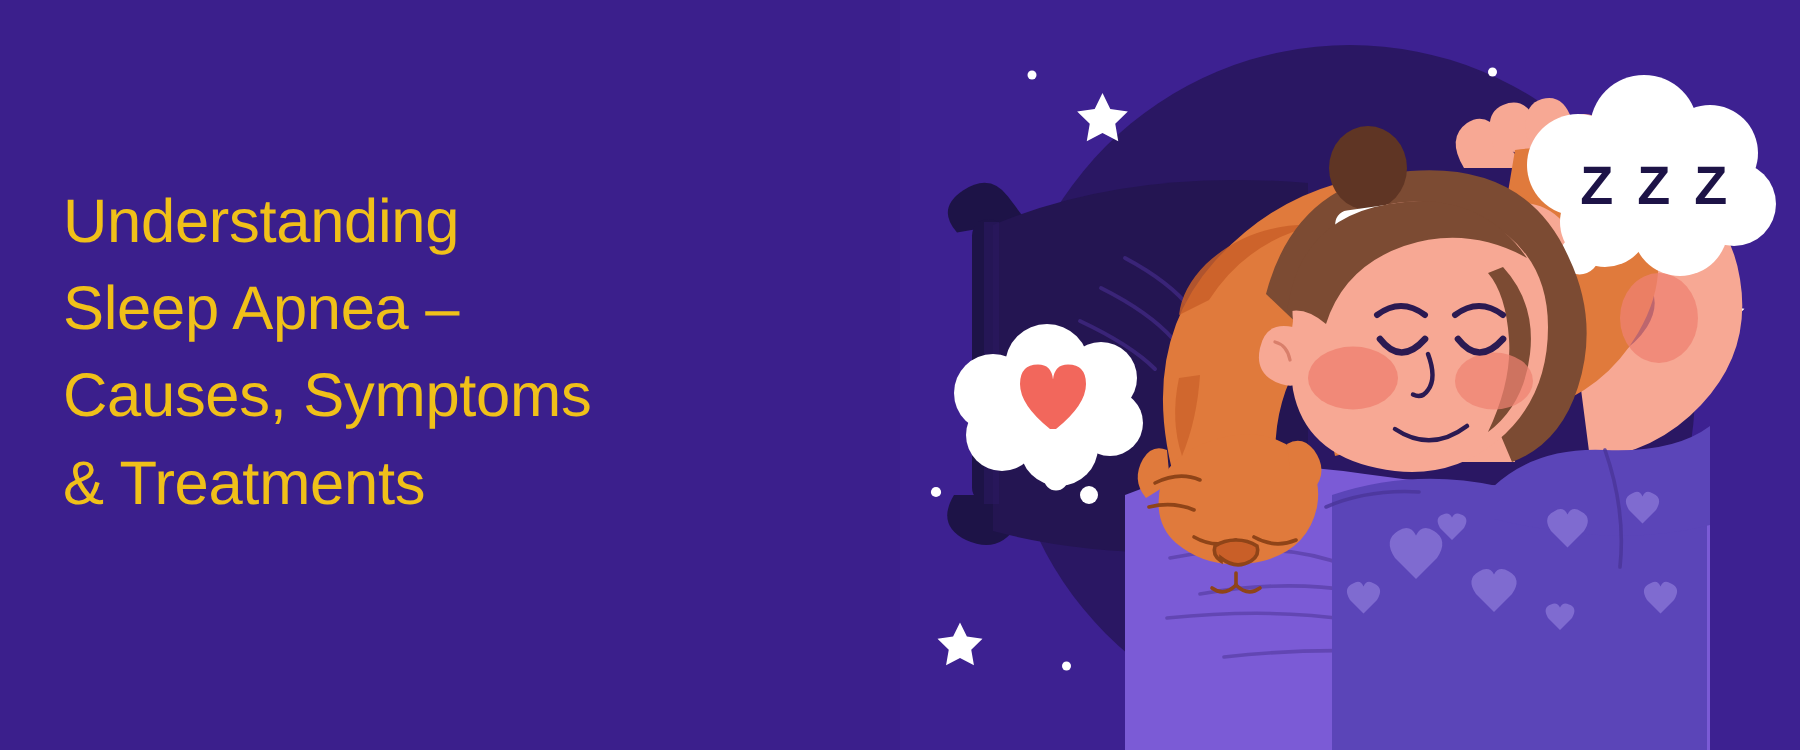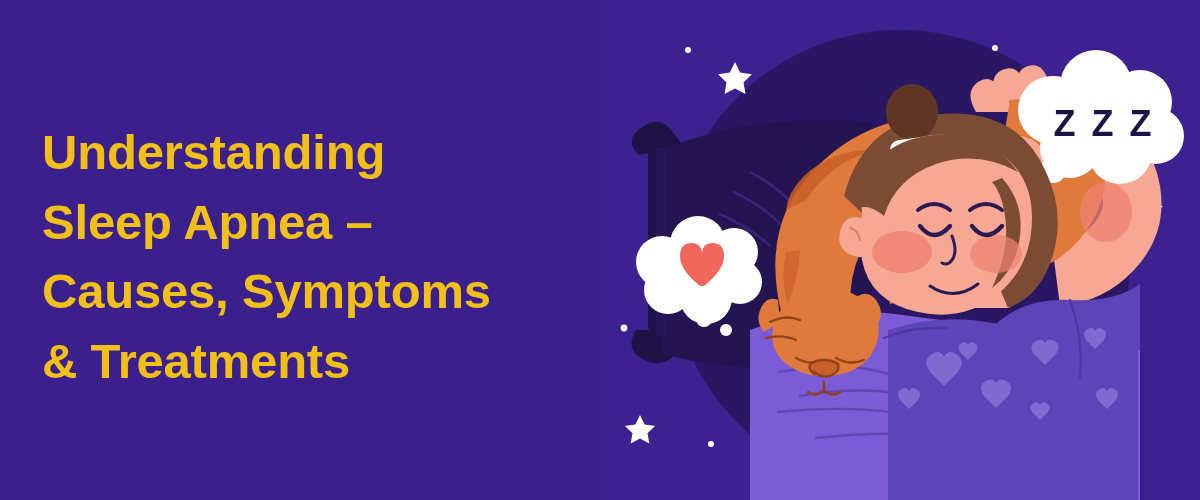--- a/index.html
+++ b/index.html
@@ -26,22 +26,22 @@
     left: 600px; top: 0;
     width: 600px; height: 500px;
     background: #3d2191;
   }
   #headline {
     position: absolute;
     left: 42px;
     top: 118px;
     width: 540px;
     color: #f0c019;
-    font-size: 49px;
-    font-weight: 700;
+    font-size: 41px;
+    font-weight: 400;
     line-height: 1.42;
     letter-spacing: -0.2px;
     white-space: pre-line;
   }
   #art {
     position: absolute;
     left: 600px;
     top: 0;
     width: 600px;
     height: 500px;

